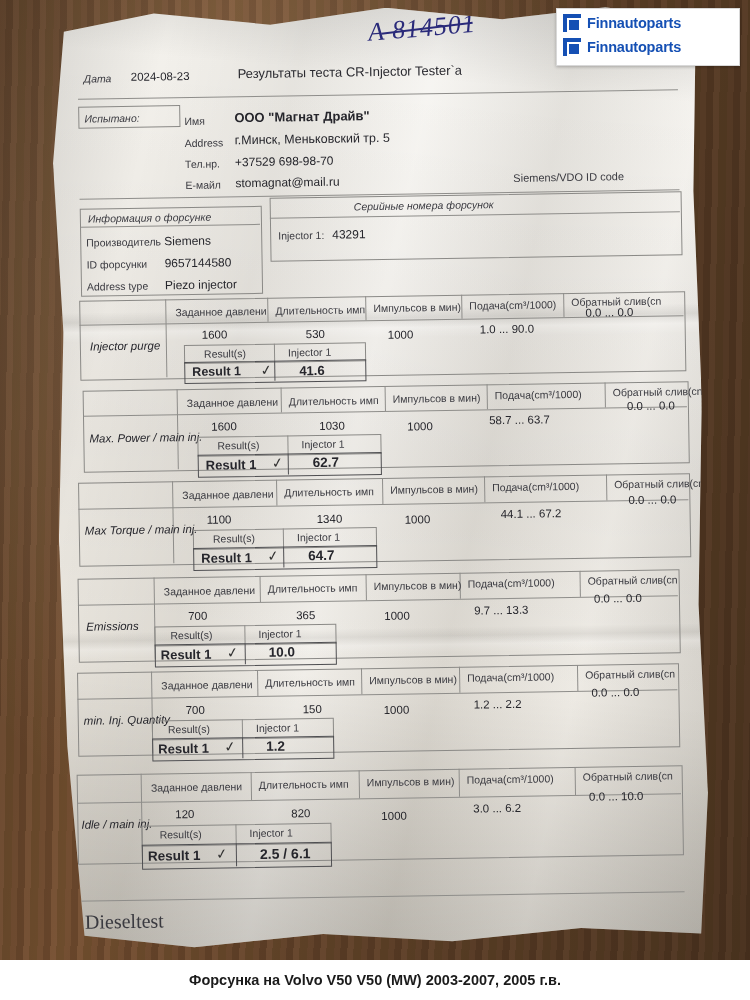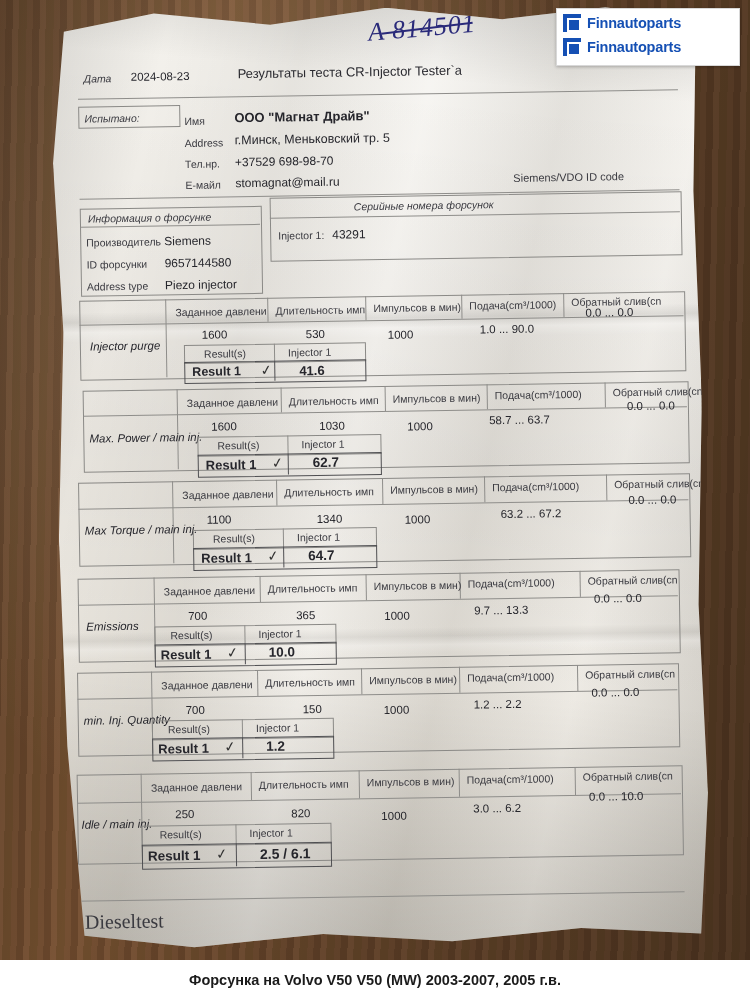--- a/index.html
+++ b/index.html
@@ -284,21 +284,21 @@
       <div class="vline" style="left:548px; top:470px; height:26px;"></div>
       <div class="lbl" style="left:124px; top:478px;">Заданное давлени</div>
       <div class="lbl" style="left:226px; top:477px;">Длительность имп</div>
       <div class="lbl" style="left:332px; top:476px;">Импульсов в мин)</div>
       <div class="lbl" style="left:434px; top:475px;">Подача(cm³/1000)</div>
       <div class="lbl" style="left:556px; top:474px;">Обратный слив(cn</div>
       <div class="val ital" style="left:26px; top:512px; font-size:11.5px;">Max Torque / main inj.</div>
       <div class="val" style="left:148px; top:503px;">1100</div>
       <div class="val" style="left:258px; top:504px;">1340</div>
       <div class="val" style="left:346px; top:506px;">1000</div>
-      <div class="val" style="left:442px; top:502px;">63.2 ... 67.2</div>
+      <div class="val" style="left:442px; top:502px;">44.1 ... 67.2</div>
       <div class="val" style="left:570px; top:490px;">0.0 ... 0.0</div>
       <div class="box" style="left:134px; top:519px; width:182px; height:18px;"></div>
       <div class="vline" style="left:224px; top:519px; height:18px;"></div>
       <div class="lbl" style="left:154px; top:522px;">Result(s)</div>
       <div class="lbl" style="left:238px; top:522px;">Injector 1</div>
       <div class="boxthick" style="left:134px; top:537px; width:182px; height:21px;"></div>
       <div class="vline" style="left:224px; top:537px; height:21px; background:#4f4f52;"></div>
       <div class="val bold" style="left:142px; top:540px; font-size:13px;">Result 1</div>
       <div class="tick" style="left:208px; top:538px;">✓</div>
       <div class="val bold" style="left:249px; top:539px; font-size:13.5px;">64.7</div>
@@ -365,21 +365,21 @@
       <div class="vline" style="left:188px; top:762px; height:28px;"></div>
       <div class="vline" style="left:296px; top:762px; height:28px;"></div>
       <div class="vline" style="left:396px; top:762px; height:28px;"></div>
       <div class="vline" style="left:512px; top:762px; height:28px;"></div>
       <div class="lbl" style="left:88px; top:770px;">Заданное давлени</div>
       <div class="lbl" style="left:196px; top:769px;">Длительность имп</div>
       <div class="lbl" style="left:304px; top:768px;">Импульсов в мин)</div>
       <div class="lbl" style="left:404px; top:767px;">Подача(cm³/1000)</div>
       <div class="lbl" style="left:520px; top:766px;">Обратный слив(cn</div>
       <div class="val ital" style="left:18px; top:806px; font-size:11.5px;">Idle / main inj.</div>
-      <div class="val" style="left:112px; top:797px;">250</div>
+      <div class="val" style="left:112px; top:797px;">120</div>
       <div class="val" style="left:228px; top:798px;">820</div>
       <div class="val" style="left:318px; top:802px;">1000</div>
       <div class="val" style="left:410px; top:796px;">3.0 ... 6.2</div>
       <div class="val" style="left:526px; top:786px;">0.0 ... 10.0</div>
       <div class="box" style="left:78px; top:814px; width:188px; height:19px;"></div>
       <div class="vline" style="left:172px; top:814px; height:19px;"></div>
       <div class="lbl" style="left:96px; top:817px;">Result(s)</div>
       <div class="lbl" style="left:186px; top:817px;">Injector 1</div>
       <div class="boxthick" style="left:78px; top:833px; width:188px; height:23px;"></div>
       <div class="vline" style="left:172px; top:833px; height:23px; background:#4f4f52;"></div>

